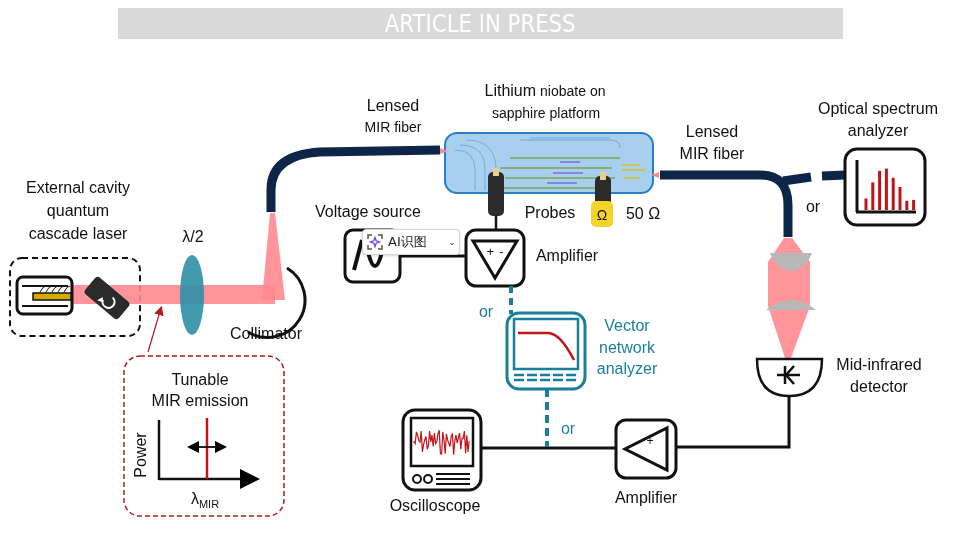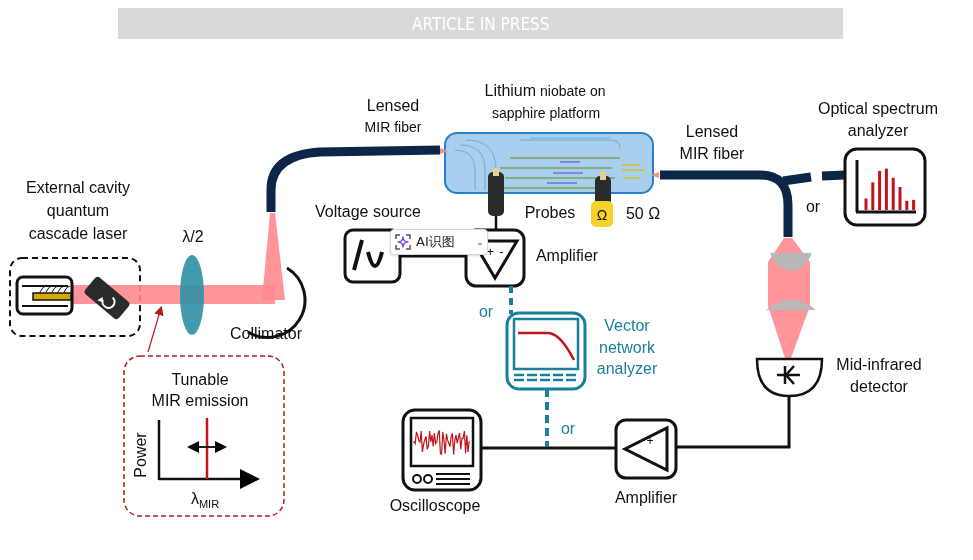--- a/index.html
+++ b/index.html
@@ -1,23 +1,23 @@
 <!DOCTYPE html>
 <html><head>
 <meta charset="utf-8">
 <style>
   html, body { margin:0; padding:0; background:#ffffff; }
   body { width:973px; height:560px; position:relative; overflow:hidden; font-family:"Liberation Sans", sans-serif; }
-  .banner { position:absolute; left:118px; top:8px; width:725px; height:31px; background:#d9d9d9; color:#ffffff; font-family:"DejaVu Sans", sans-serif; font-size:18px; line-height:31px; text-align:center; letter-spacing:0px; transform-origin:center; }
+  .banner { position:absolute; left:118px; top:8px; width:725px; height:31px; background:#d9d9d9; color:#ffffff; font-family:"DejaVu Sans", sans-serif; font-size:25px; line-height:31px; text-align:center; letter-spacing:0px; transform-origin:center; }
   .banner span { display:inline-block; transform:scaleX(0.85); }
   svg.diagram { position:absolute; left:0; top:0; width:973px; height:560px; }
   .lbl { font-family:"Liberation Sans", sans-serif; font-size:16px; fill:#111; }
   .lbl-sm { font-family:"Liberation Sans", sans-serif; font-size:14px; fill:#111; }
   .lbl-teal { font-family:"Liberation Sans", sans-serif; font-size:16px; fill:#1a7f9a; }
-  .ai-pop { position:absolute; left:362px; top:229px; width:98px; height:26px; background:#fff; border:1px solid #d6d6d6; border-radius:4px; box-shadow:0 1px 3px rgba(0,0,0,0.15); display:flex; align-items:center; font-family:"DejaVu Sans", sans-serif; font-size:13px; color:#222; box-sizing:border-box; padding-left:4px;margin-left:28px; }
+  .ai-pop { position:absolute; left:362px; top:229px; width:98px; height:26px; background:#fff; border:1px solid #d6d6d6; border-radius:4px; box-shadow:0 1px 3px rgba(0,0,0,0.15); display:flex; align-items:center; font-family:"DejaVu Sans", sans-serif; font-size:13px; color:#222; box-sizing:border-box; padding-left:4px; }
   .ai-pop .ai-icon { width:16px; height:16px; margin-right:5px; position:relative; }
   .ai-pop .ai-label { flex:1; }
   .ai-pop .ai-chev { width:14px; font-size:9px; color:#444; text-align:center; }
 </style>
 </head>
 <body>
 
 <div class="banner"><span>ARTICLE IN PRESS</span></div>
 
 <svg class="diagram" viewBox="0 0 973 560" xmlns="http://www.w3.org/2000/svg">

